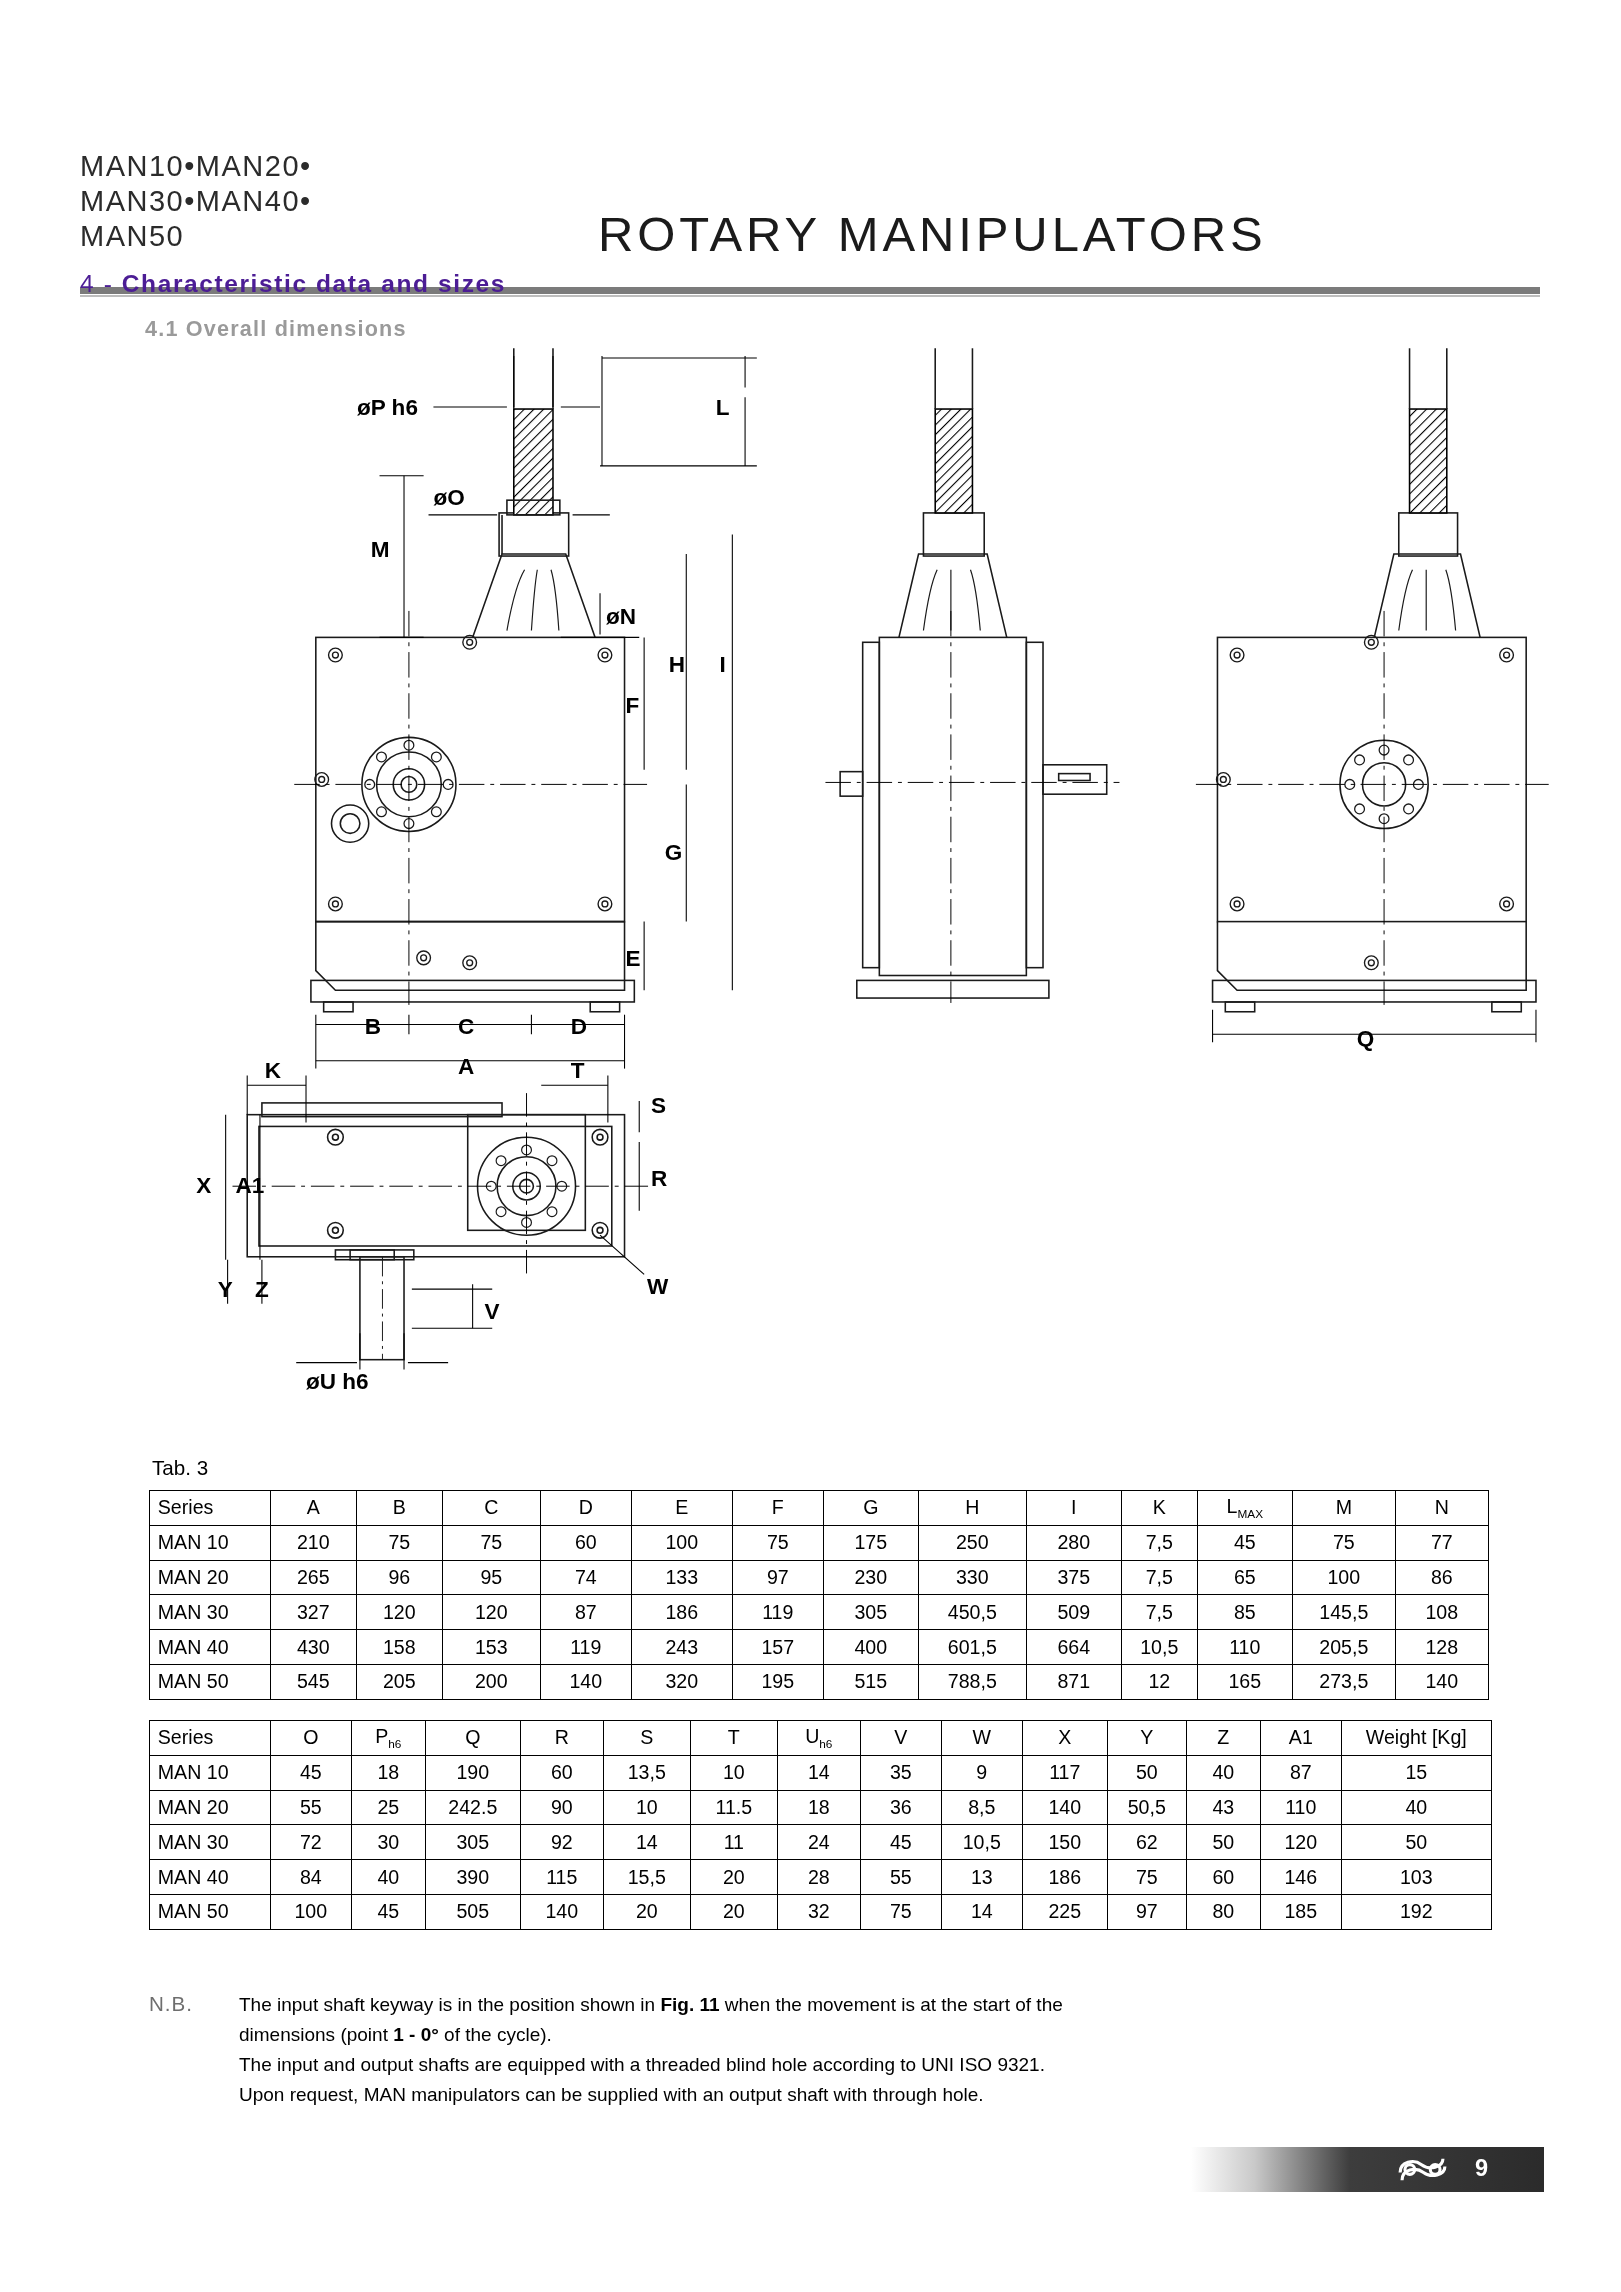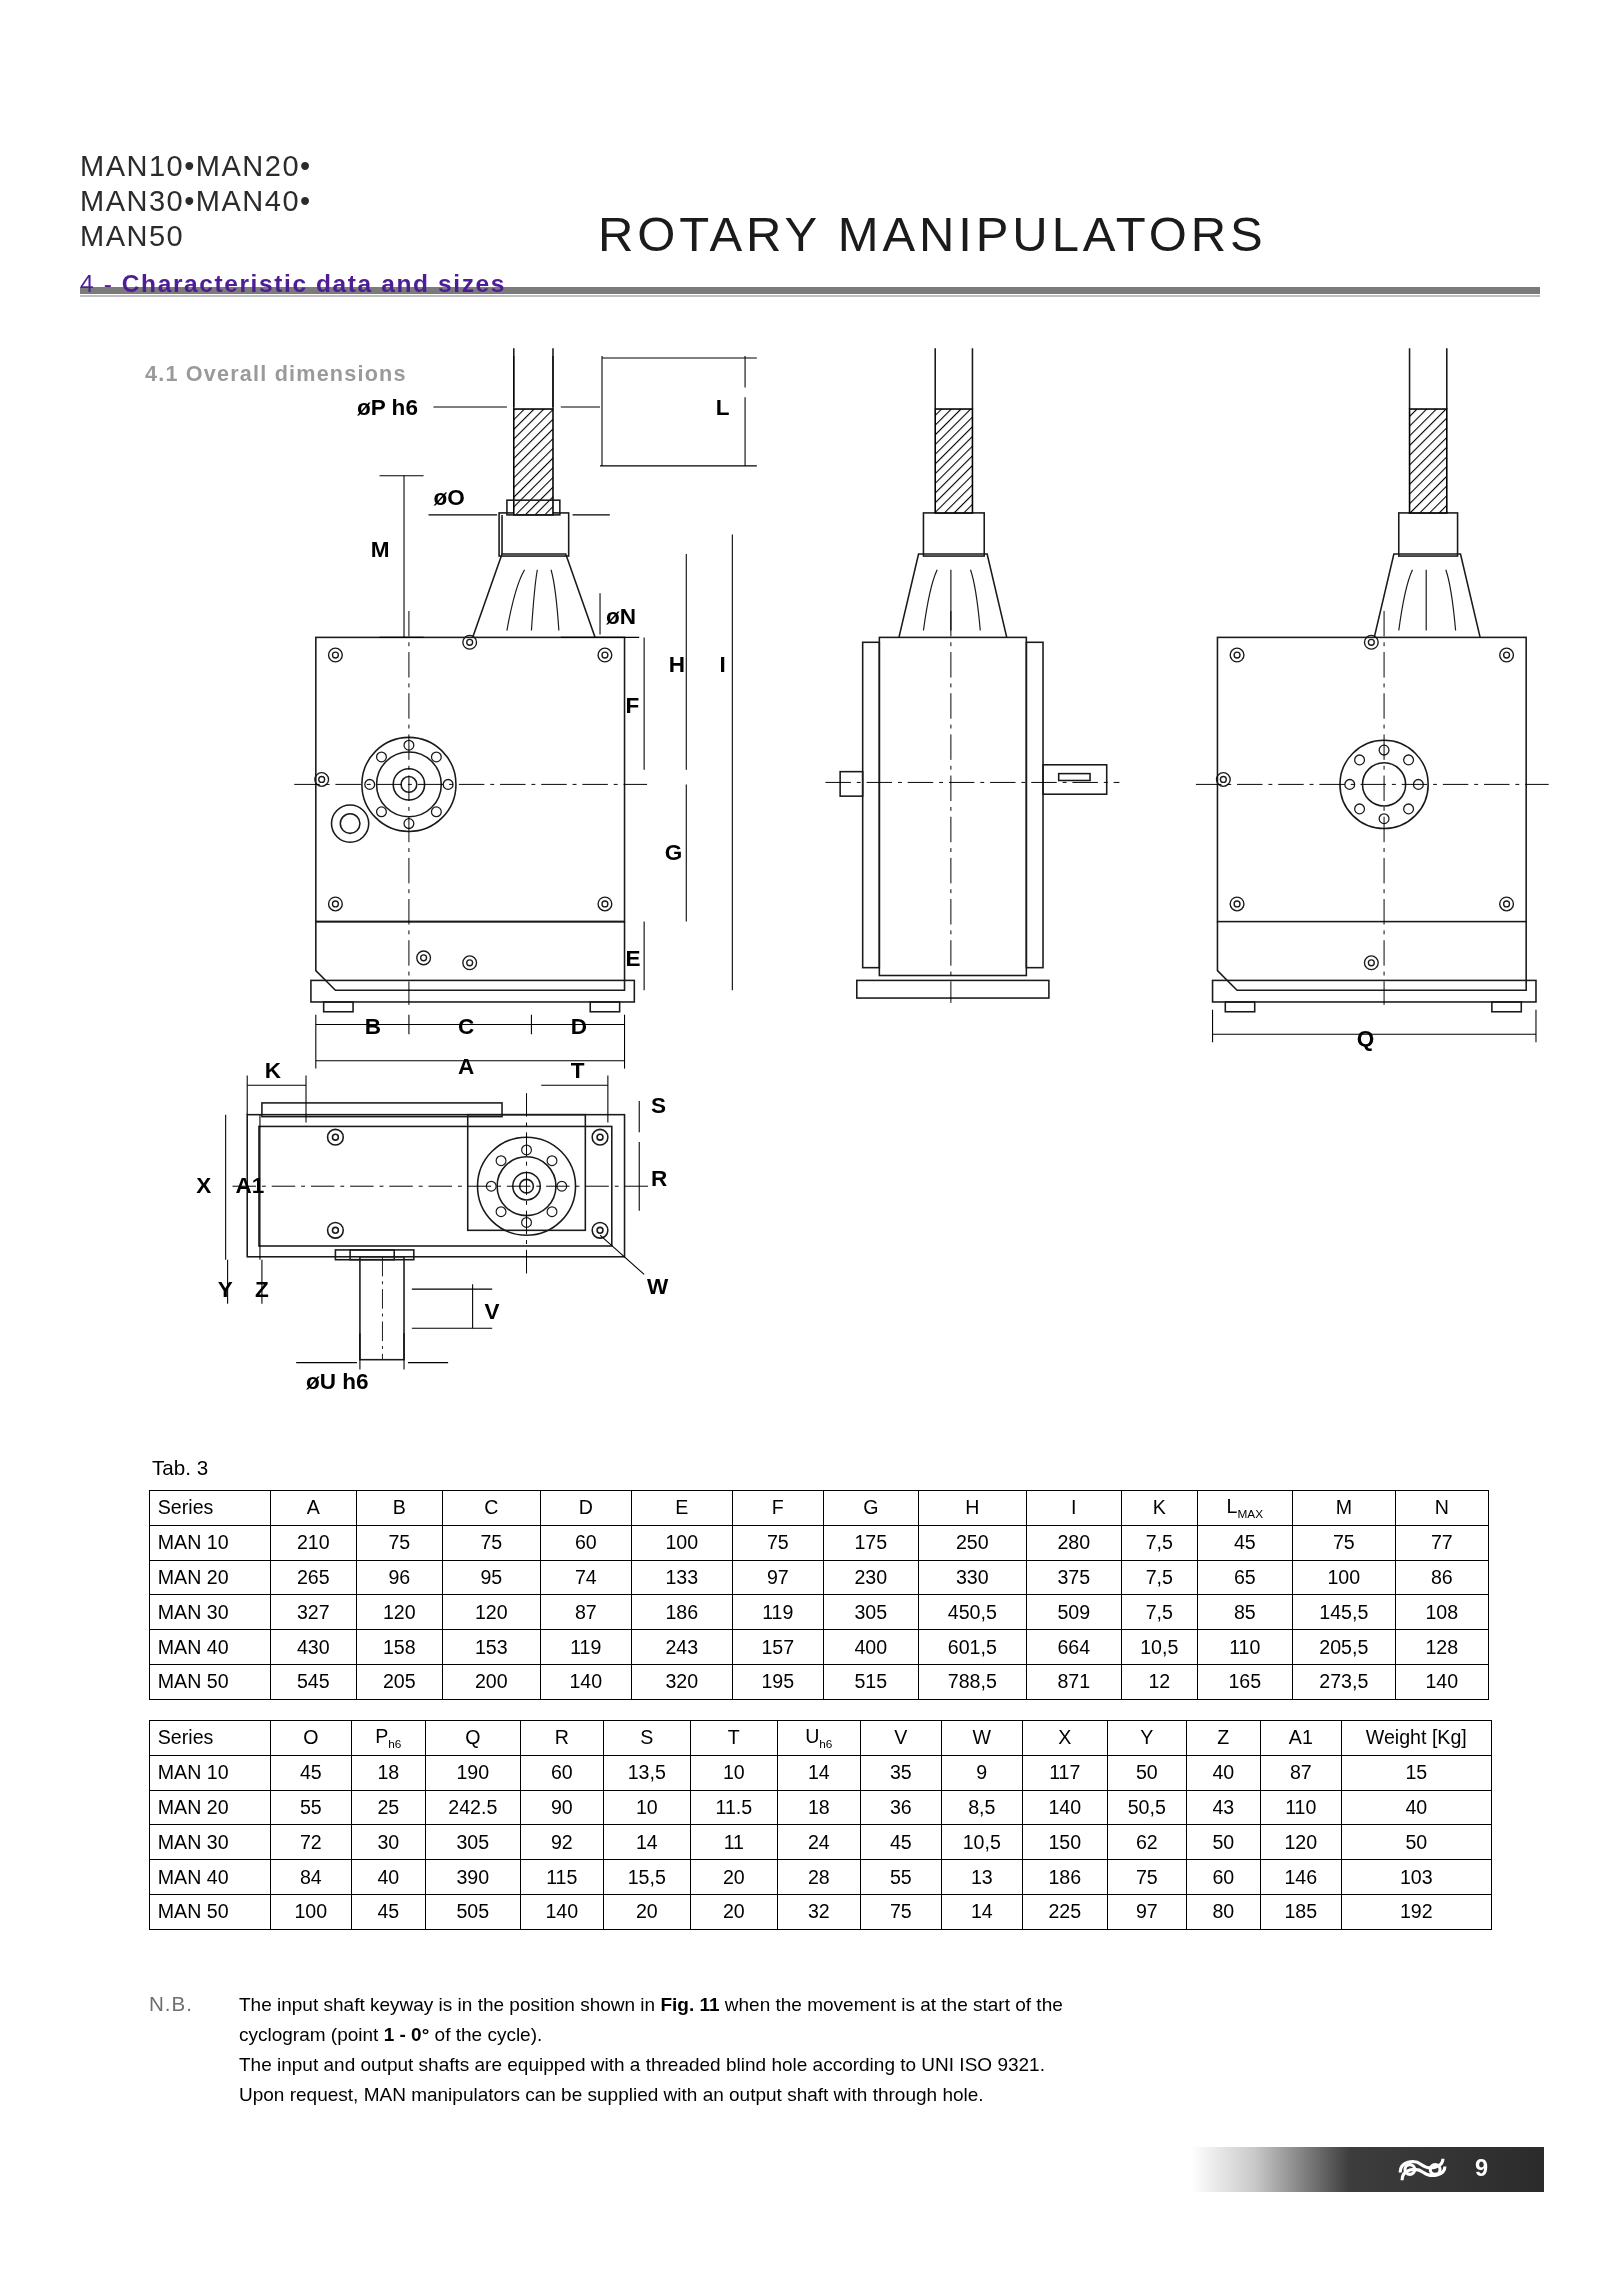--- a/index.html
+++ b/index.html
@@ -35,21 +35,21 @@
   }
 
   
   .sec-title {
     position:absolute; left:80px; top:270px;
     font-size:24.5px; letter-spacing:1.6px; color:#4c1d95; font-weight:bold;
   }
   .sec-title .num { font-weight:normal; }
   .subsec-title {
     position:absolute; left:145px; top:316px;
-    font-size:21.6px; letter-spacing:1.2px; color:#9a9a9a; font-weight:bold;margin-top:45px;
+    font-size:21.6px; letter-spacing:1.2px; color:#9a9a9a; font-weight:bold;
   }
 
   
   .drawing { position:absolute; left:12px; top:348px; width:1489px; height:1059px; }
   svg { display:block; }
 
   .legend-box {
     position:absolute; left:880px; top:1250px; width:51px; height:80px;
     border:2px solid #000; background:
       repeating-linear-gradient(45deg, #000 0 2px, #fff 2px 6.9px);
@@ -650,21 +650,21 @@
         <td>185</td>
         <td>192</td>
       </tr>
     </tbody>
   </table>
 
   <div class="nb">
     <div class="nb-label">N.B.</div>
     <div class="nb-body">
       <span>The input shaft keyway is in the position shown in </span><b>Fig. 11</b><span> when the movement is at the start of the</span><br>
-      <span>cyclogram (point </span><b>1 - 0°</b><span> of the cycle).</span><br>
+      <span>dimensions (point </span><b>1 - 0°</b><span> of the cycle).</span><br>
       <span>The input and output shafts are equipped with a threaded blind hole according to UNI ISO 9321.</span><br>
       <span>Upon request, MAN manipulators can be supplied with an output shaft with through hole.</span>
     </div>
   </div>
 
   <div class="footer">
     <div class="footer-bar"></div>
     <svg class="footer-logo" viewBox="0 0 62 38">
       <g fill="none" stroke="#ffffff" stroke-width="3.2">
         <path d="M8 22 C8 11, 22 8, 30 14 C38 20, 52 17, 52 8"></path>

